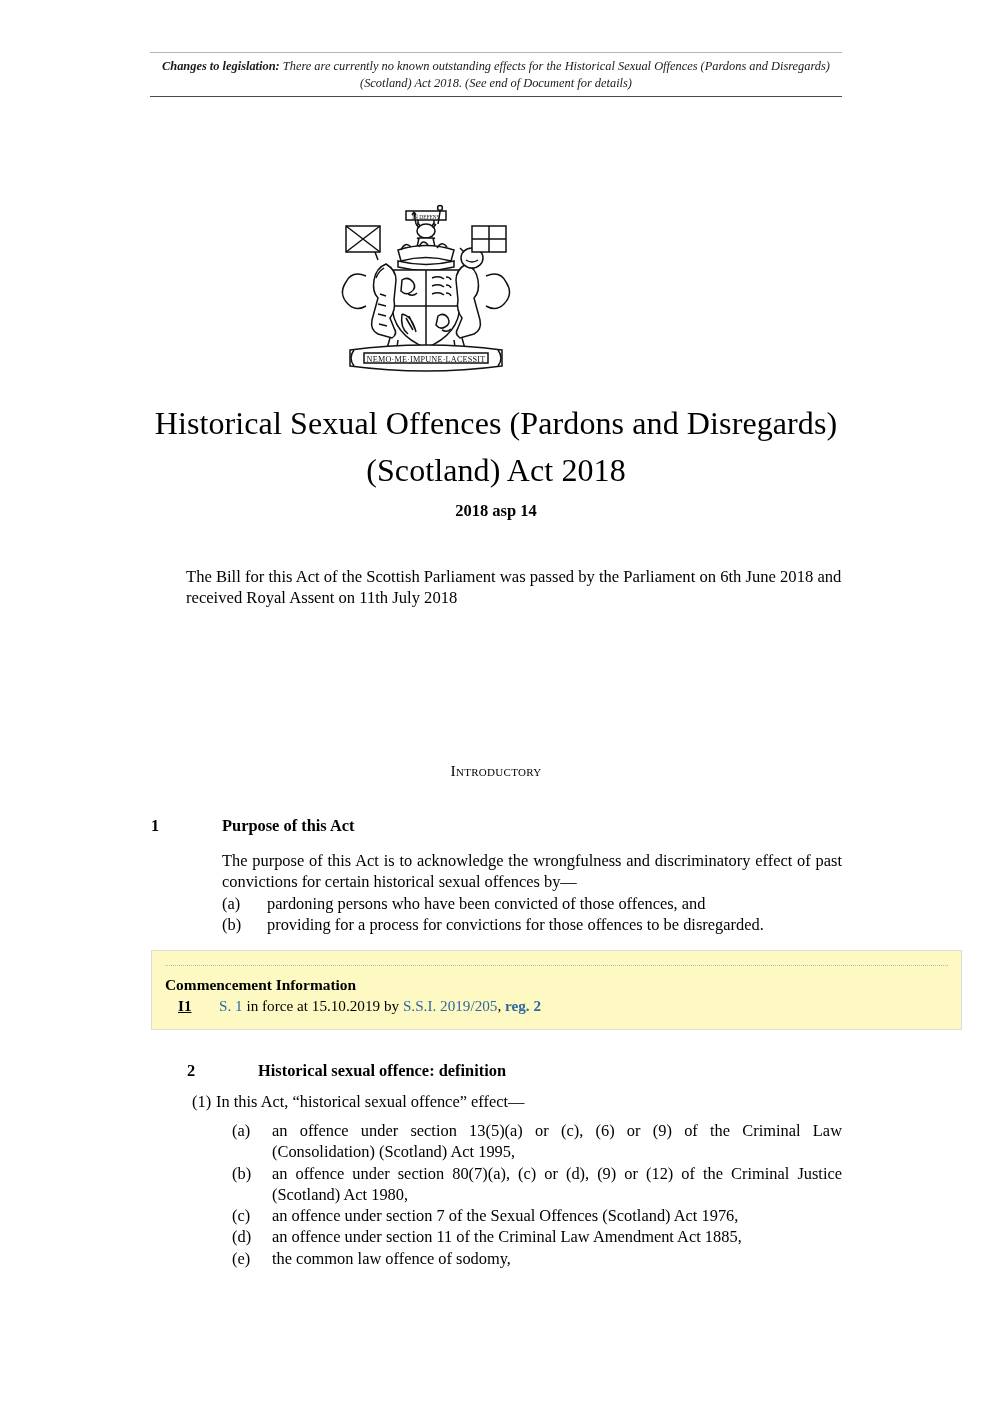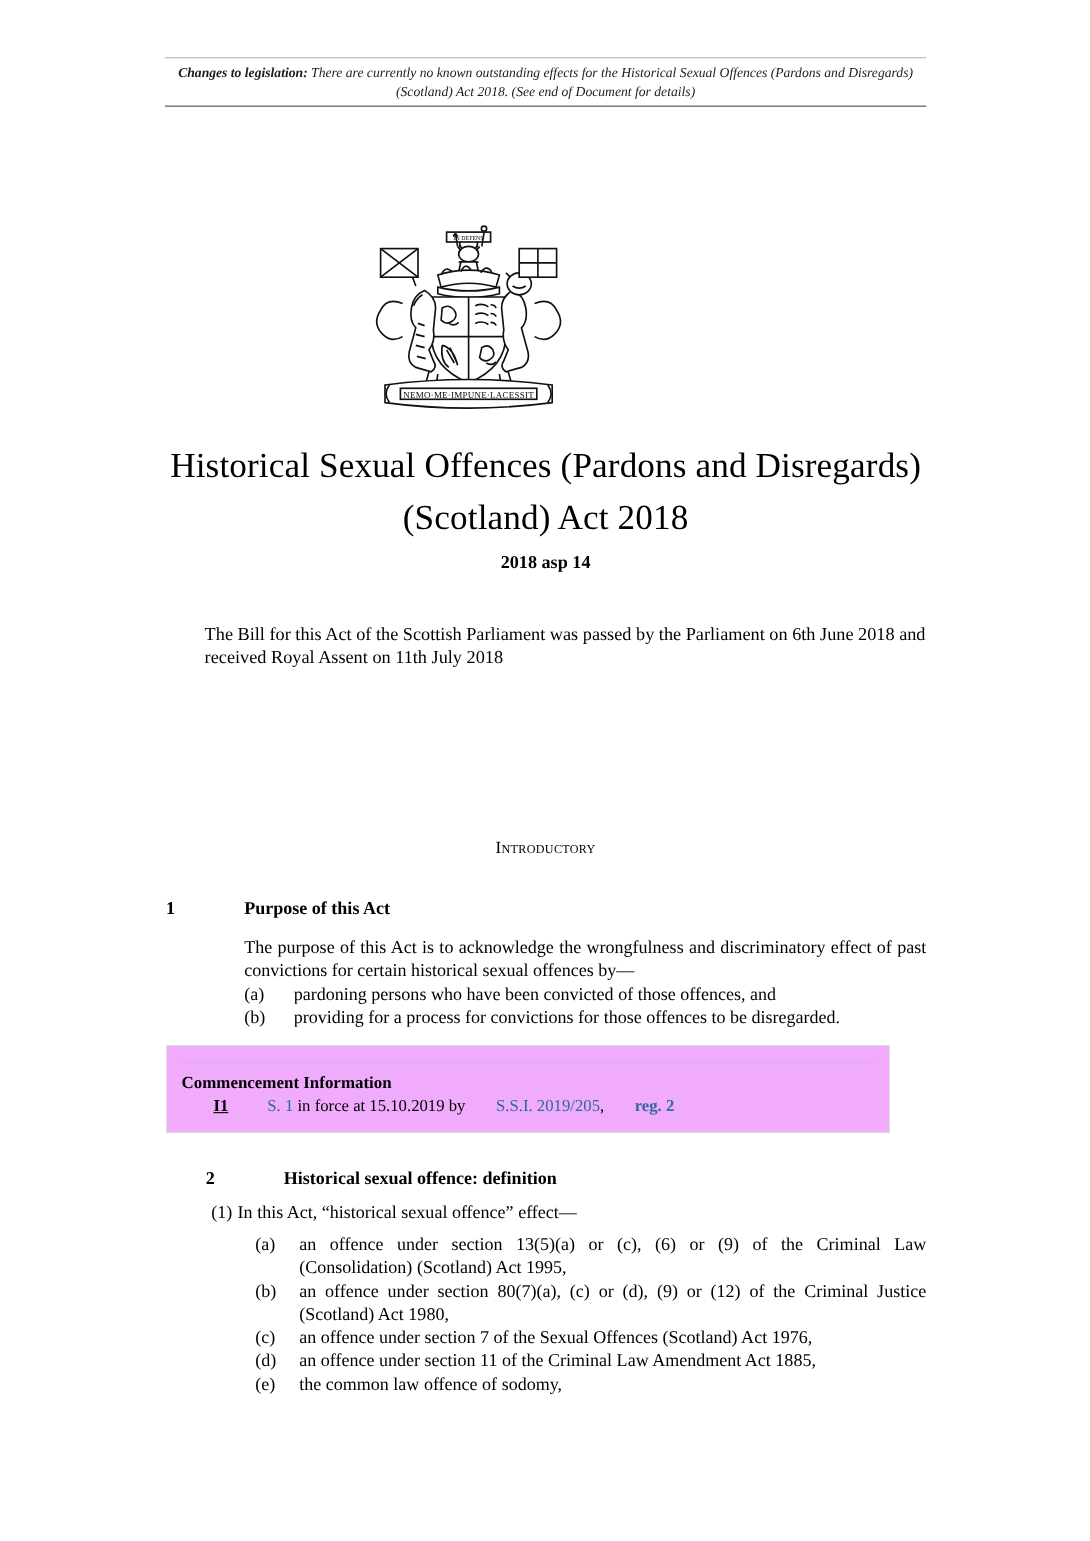--- a/index.html
+++ b/index.html
@@ -214,24 +214,24 @@
     width: 610px;
   }
   .s2-list .li { padding-left: 40px; }
   .s2-list .li .mark { width: 34px; }
 
   
   .annot-box {
     position: absolute;
     left: 151px;
     top: 950px;
-    width: 658px;
+    width: 811px;
     box-sizing: border-box;
     border: 1px solid #dcdcdc;
-    background: #f0abfc;
+    background: #fef9c3;
     padding: 14px 13px 13px 13px;
   }
   .annot-box .dotted {
     border-top: 1px dotted #b9b9b9;
     height: 0;
     margin: 0 0 9px 0;
   }
   .annot-title {
     font-size: 15.4px;
     font-weight: bold;
@@ -239,29 +239,28 @@
     margin-bottom: 2px;
   }
   .annot-row {
     position: relative;
     font-size: 15.2px;
     line-height: 19.5px;
     padding-left: 54px;
   }
   .annot-row .annot-id {
     position: absolute;
-    left: 29px;
+    left: 13px;
     top: 0;
     font-weight: bold;
     text-decoration: underline;
   }
   a.lnk {
     color: #2c6a9e;
     text-decoration: none;
-    margin-left: 24px;
   }
   a.lnk.b { font-weight: bold; }
 </style>
 </head>
 <body>
 
 <div class="page">
 
   <div class="doc-header">
     <div class="rule-top"></div>

